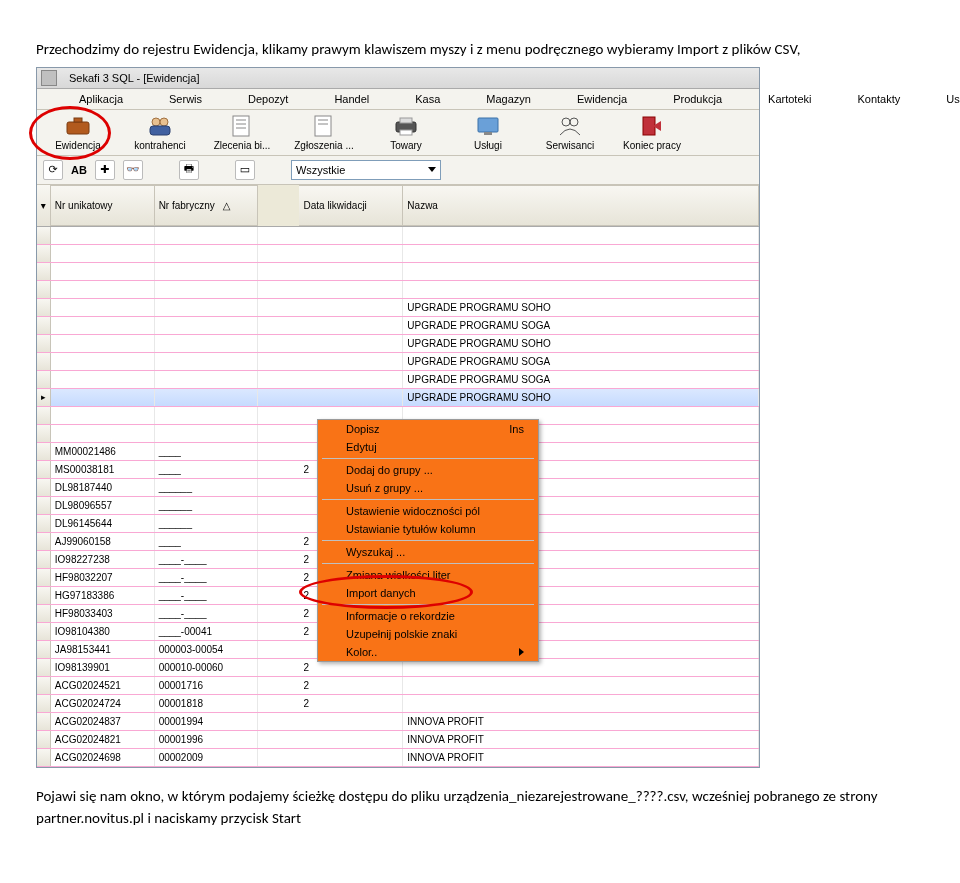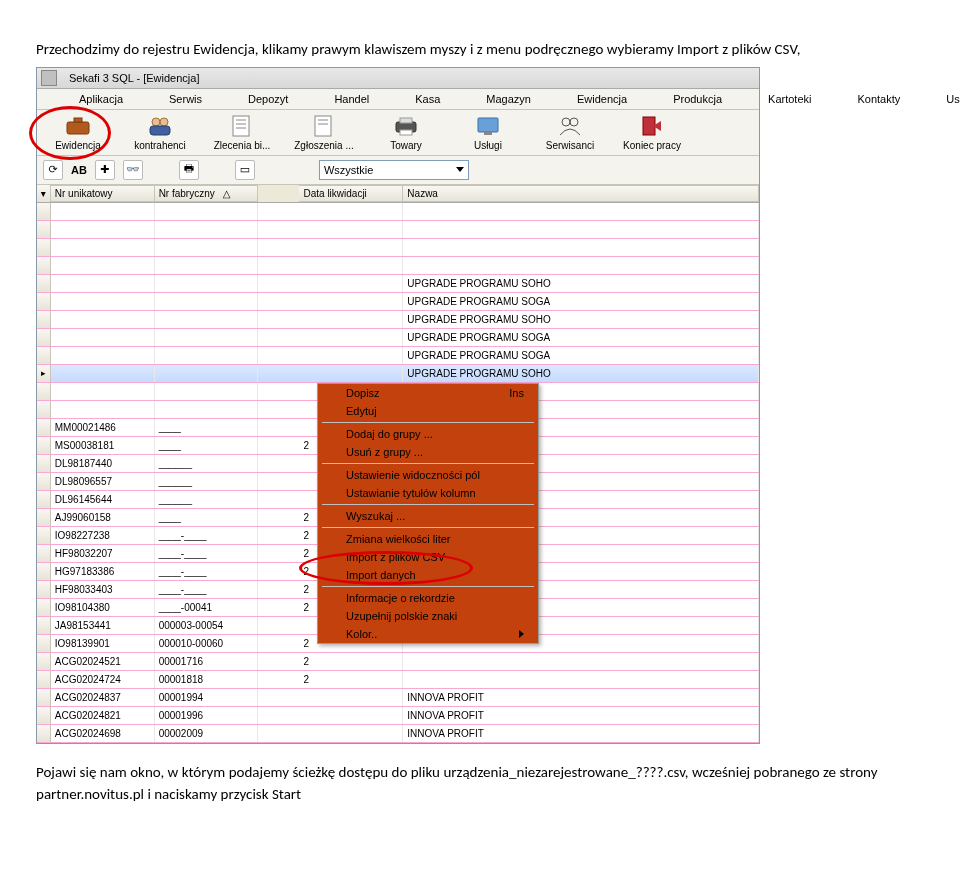--- a/index.html
+++ b/index.html
@@ -10,32 +10,32 @@
   .titlebar .tb-icon { width:14px; height:14px; background:#c0c0c0; border:1px solid #888; display:inline-block; }
   .menubar { display:flex; gap:2px; background:#f4f3ee; border-bottom:1px solid #c8c4b8; padding:2px 4px; }
   .menubar span { padding:2px 6px;margin-left:32px; }
   .toolbar { display:flex; background:#f4f3ee; border-bottom:1px solid #c8c4b8; padding:4px 6px; gap:12px; }
   .tb-item { display:flex; flex-direction:column; align-items:center; width:70px; gap:2px; position:relative; }
   .tb-item .ic { width:28px; height:24px; display:flex; align-items:center; justify-content:center; }
   .tb-item .lbl { font-size:10px; white-space:nowrap; text-align:center; }
   .circle-red { position:absolute; left:-14px; top:-8px; width:76px; height:48px; border:3px solid #d00; border-radius:50%; pointer-events:none; }
   .subtoolbar { display:flex; align-items:center; background:#f4f3ee; border-bottom:1px solid #c8c4b8; padding:2px 6px; gap:8px; height:24px; }
   .glyph { width:18px; height:18px; display:inline-flex; align-items:center; justify-content:center; background:#fff; border:1px solid #bbb; border-radius:2px; }
-  .combo { height:18px; border:1px solid #7f9db9; background:#fff; display:inline-flex; align-items:center; padding:0 4px; gap:4px; width:140px; justify-content:space-between;margin-left:28px; }
+  .combo { height:18px; border:1px solid #7f9db9; background:#fff; display:inline-flex; align-items:center; padding:0 4px; gap:4px; width:140px; justify-content:space-between; }
   .combo .caret { width:0; height:0; border-left:4px solid transparent; border-right:4px solid transparent; border-top:5px solid #000; }
   .col-headers { display:flex; background:#ece9d8; border-bottom:1px solid #aaa; font-size:10px; }
-  .col-h { border:1px solid #c8c4b8; border-left:0; padding:2px 4px; display:flex; align-items:center; gap:4px; background:linear-gradient(#f8f7f2,#e7e4d8); }
+  .col-h { border:1px solid #c8c4b8; border-left:0; padding:14px 4px; display:flex; align-items:center; gap:4px; background:linear-gradient(#f8f7f2,#e7e4d8); }
   .rowmarker { width:14px; border-right:1px solid #c8c4b8; background:linear-gradient(#f8f7f2,#e7e4d8); }
   .grid { position:relative; background:#fff; }
   .grid-row { display:flex; border-bottom:1px solid #f9a8d4; height:17px; }
   .grid-row .rm { width:14px; border-right:1px solid #c8c4b8; background:linear-gradient(#f8f7f2,#e7e4d8); display:flex; align-items:center; justify-content:center; font-size:9px; }
   .grid-row .cell { border-right:1px solid #e8e8e8; padding:0 4px; display:flex; align-items:center; font-size:10px; overflow:hidden; white-space:nowrap; }
   .wA { width:104px; } .wB { width:104px;gap:8px; } .wC { width:104px;margin-left:41px; } .wD { width:380px; }
   .highlight { background:linear-gradient(#dbe8ff,#c6dbff); }
-  .context-menu { position:absolute; left:280px; top:0px; width:220px; background:#c2410c; border:1px solid #9a9a9a; box-shadow:2px 2px 4px rgba(0,0,0,0.3); font-size:11px; }
+  .context-menu { position:absolute; left:280px; top:12px; width:220px; background:#f97316; border:1px solid #9a9a9a; box-shadow:2px 2px 4px rgba(0,0,0,0.3); font-size:11px; }
   .context-menu .mi { display:flex; justify-content:space-between; align-items:center; padding:3px 14px 3px 28px; }
   .context-menu .sep { height:1px; background:#c0c0c0; margin:2px 4px; }
   .context-menu .arrow { width:0; height:0; border-top:4px solid transparent; border-bottom:4px solid transparent; border-left:5px solid #000; }
   .ellipse2 { position:absolute; left:262px; top:168px; width:168px; height:28px; border:3px solid #d00; border-radius:50%; pointer-events:none; z-index:3; }
   svg { display:block; }
 </style>
 </head>
 <body>
 
 <p class="para">Przechodzimy do rejestru Ewidencja, klikamy prawym klawiszem myszy i z menu podręcznego wybieramy Import z plików CSV,</p>
@@ -281,24 +281,20 @@
           <div class="mi">
               <span>Wyszukaj ...</span>
               <span></span>
             </div>
           <div class="sep"></div>
           <div class="mi">
               <span>Zmiana wielkości liter</span>
               <span></span>
             </div>
           <div class="mi">
-              <span>Import z plików CSV</span>
-              <span></span>
-            </div>
-          <div class="mi">
               <span>Import danych</span>
               <span></span>
             </div>
           <div class="sep"></div>
           <div class="mi">
               <span>Informacje o rekordzie</span>
               <span></span>
             </div>
           <div class="mi">
               <span>Uzupełnij polskie znaki</span>

